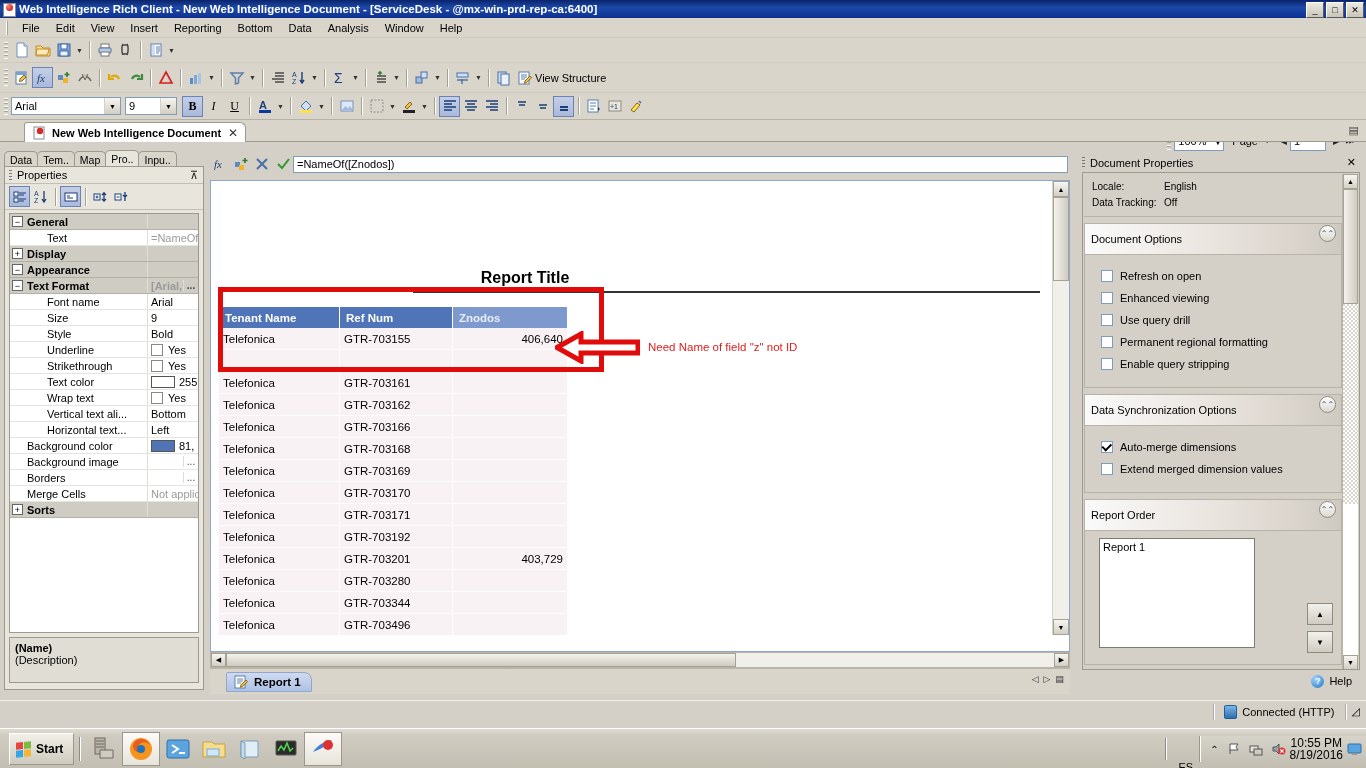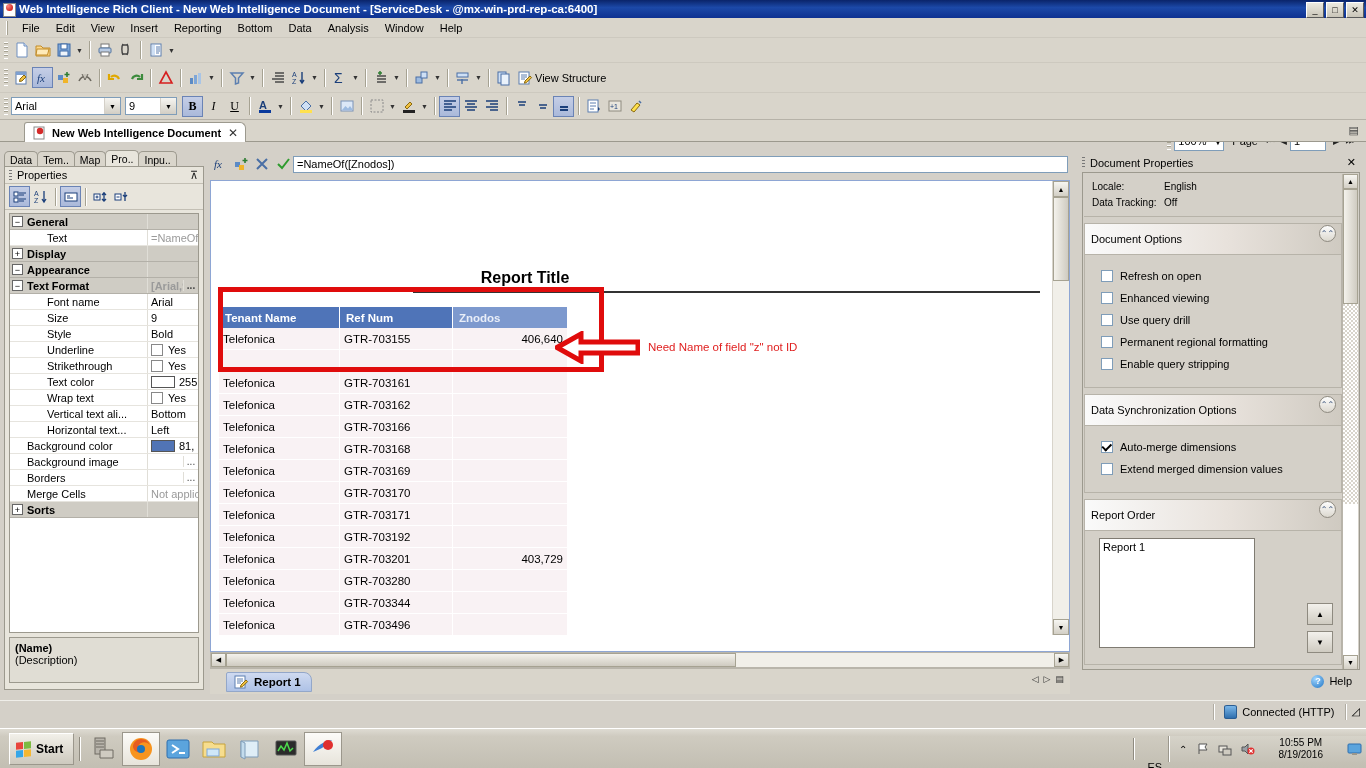--- a/index.html
+++ b/index.html
@@ -230,21 +230,21 @@
     grid-template-rows:1fr 1fr;gap:1px;transform:skewY(-6deg);}
   .startflag i{display:block;}
   .qlsep{width:2px;height:24px;margin:0 5px;
     background:linear-gradient(90deg,#8f8b80 0 1px,#fff 1px 2px);}
   .tbicon{width:36px;height:32px;display:flex;align-items:center;justify-content:center;}
   .tbicon.act{border:1px solid #9b978c;background:linear-gradient(180deg,#fcfbf8,#e7e4db);}
   .tray{margin-left:auto;display:flex;align-items:center;height:32px;}
   .traysep{width:2px;height:22px;background:linear-gradient(90deg,#8f8b80 0 1px,#fff 1px 2px);margin:0 6px;}
   .traybox{display:flex;align-items:center;height:26px;padding:0 6px;
     background:linear-gradient(180deg,#d6d3c9,#c5c1b6);border-left:1px solid #9b978c;box-shadow:inset 1px 0 0 #fff;}
-  .clock{text-align:center;font-size:10px;line-height:12px;margin:0 20px;}
+  .clock{text-align:center;font-size:12px;line-height:12px;margin:0 0;}
   .sysico{margin:0 4px;display:flex;align-items:center;}
 </style>
 </head>
 <body>
 
 <div class="app">
 
   <div class="titlebar">
     <span class="tb-icon">
       <span class="sheet"></span>

